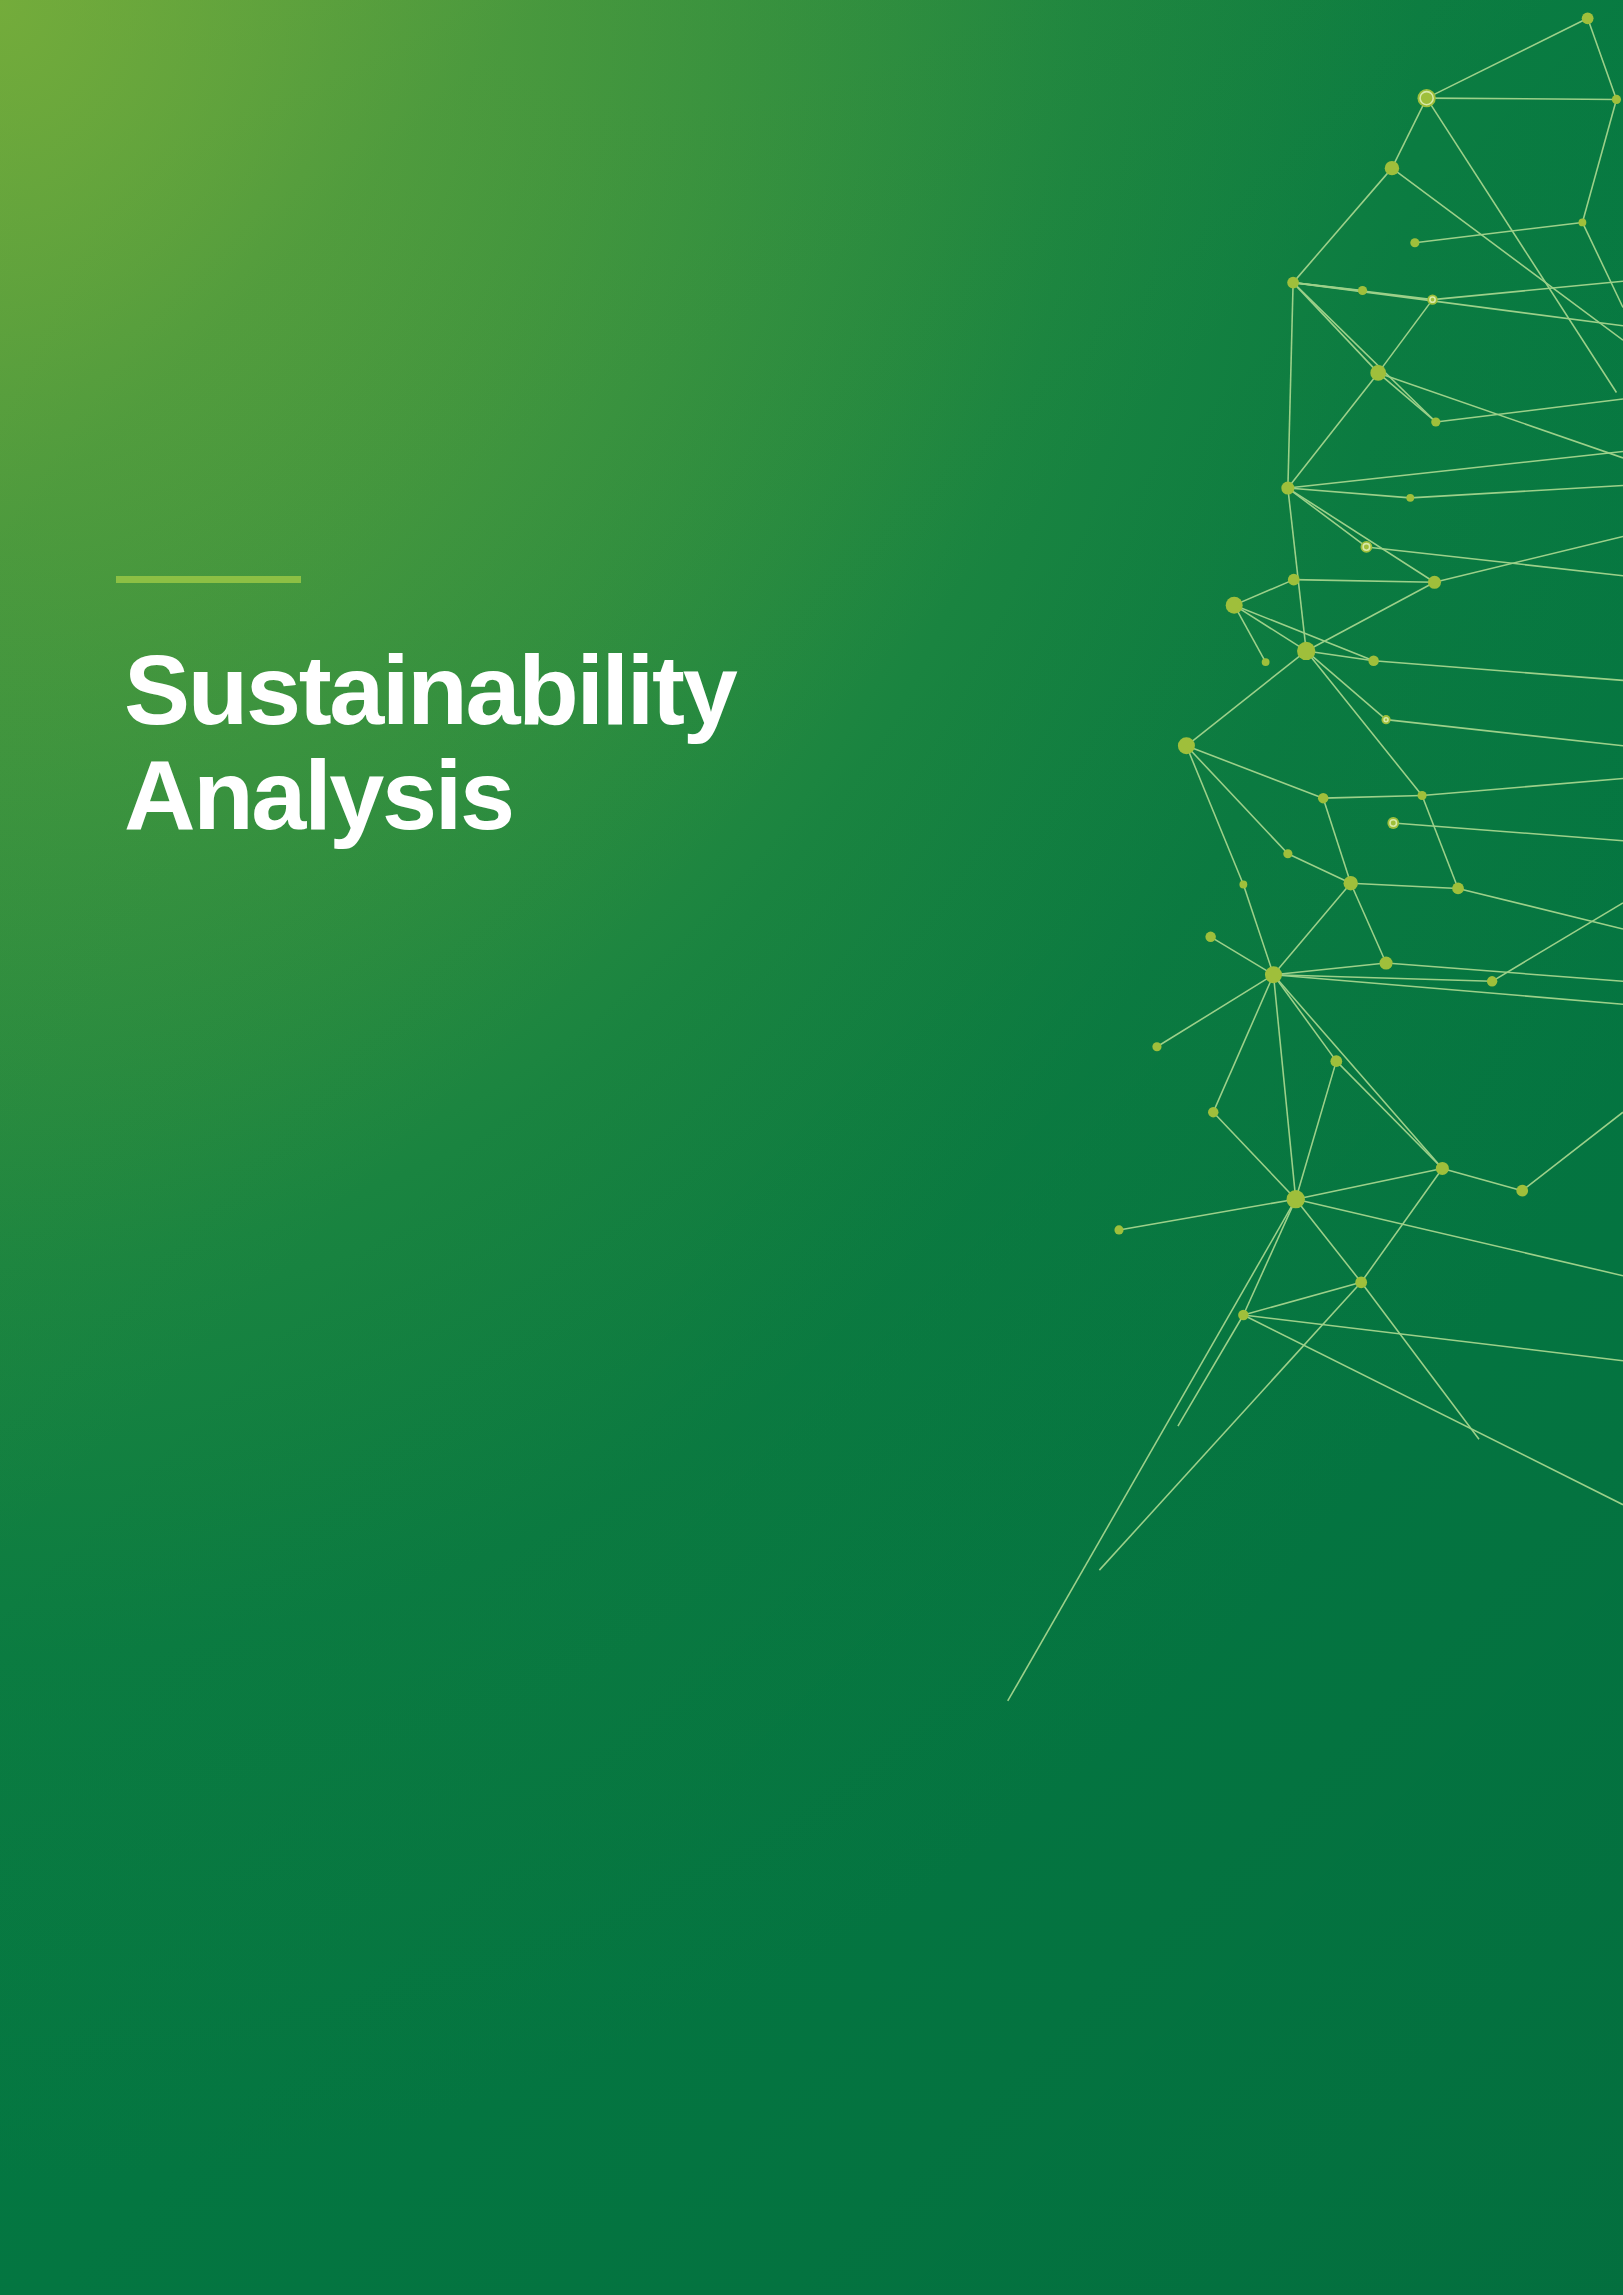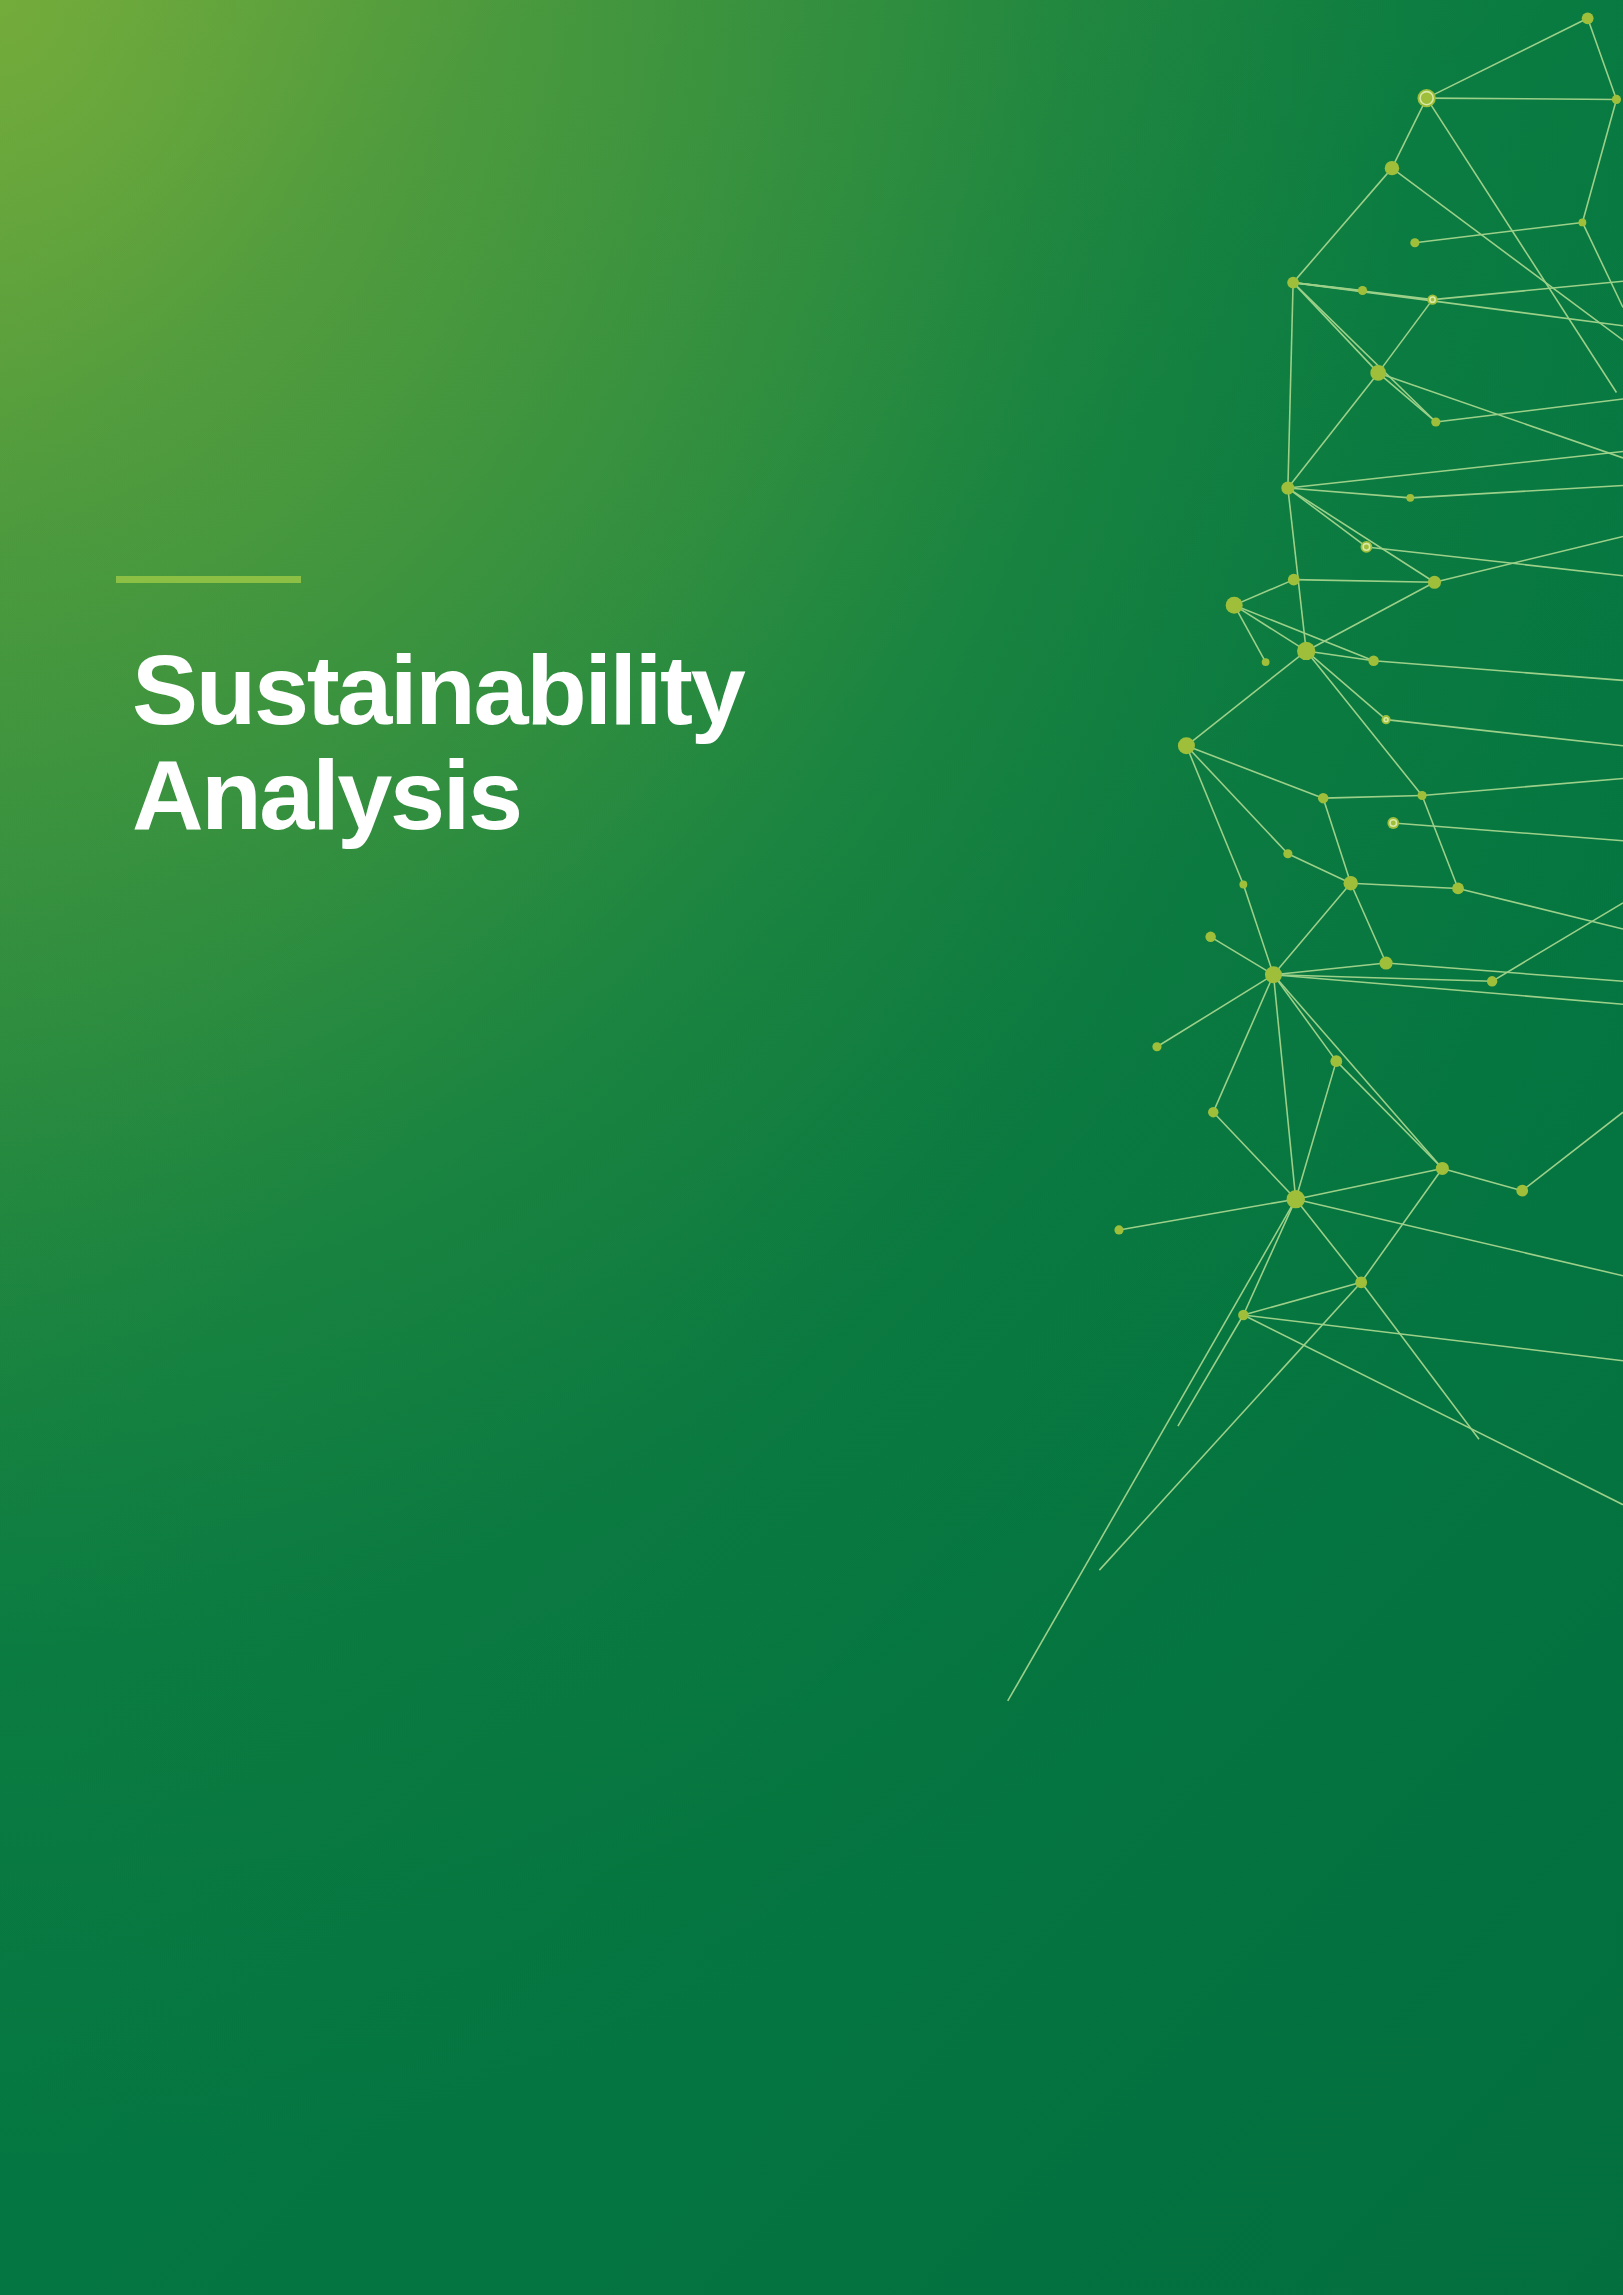--- a/index.html
+++ b/index.html
@@ -62,21 +62,21 @@
   }
 
   .accent-rule {
     width: 185px;
     height: 7.2px;
     background: #8cc044;
     margin-bottom: 55px;
   }
 
   .cover-title {
-    margin: 16px;
+    margin: 8px;
     color: #ffffff;
     font-size: 99px;
     line-height: 1.06;
     font-weight: 700;
     letter-spacing: -2.3px;
     white-space: pre-line;
   }
 </style>
 </head>
 <body>

